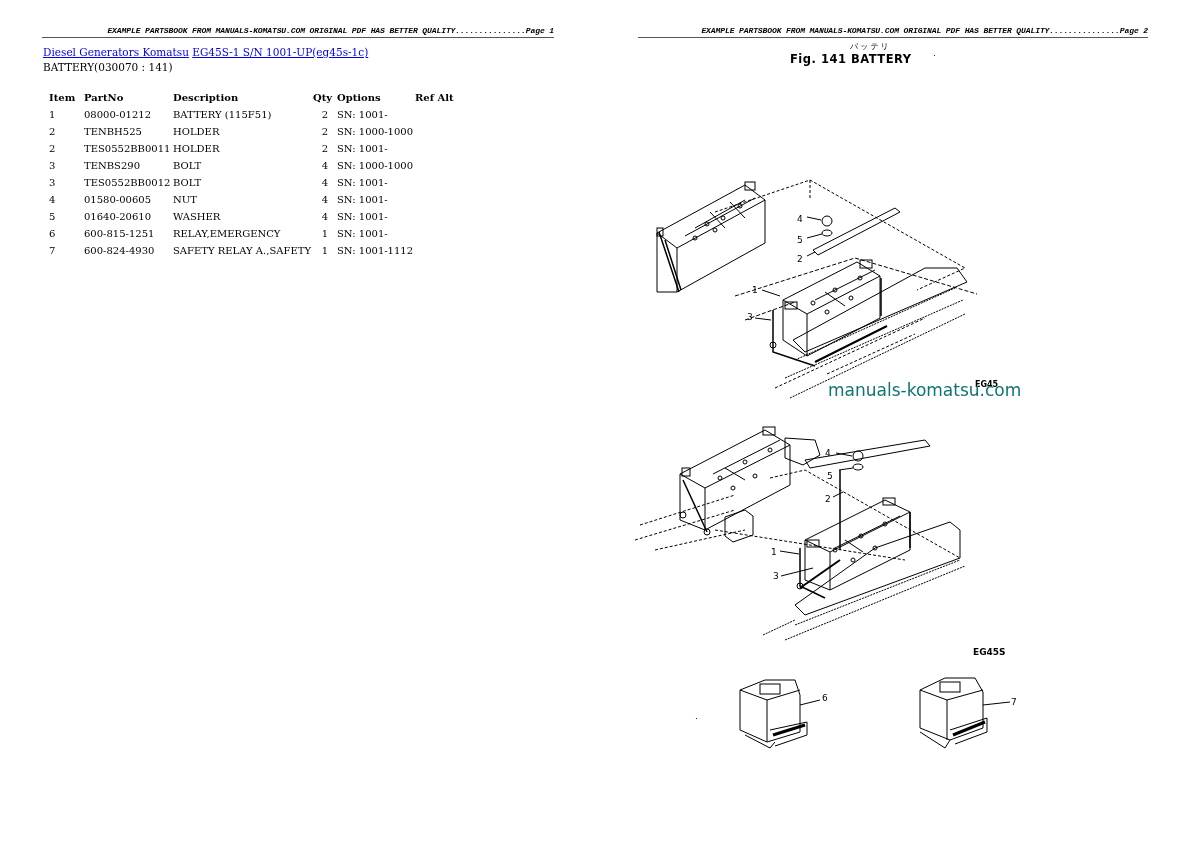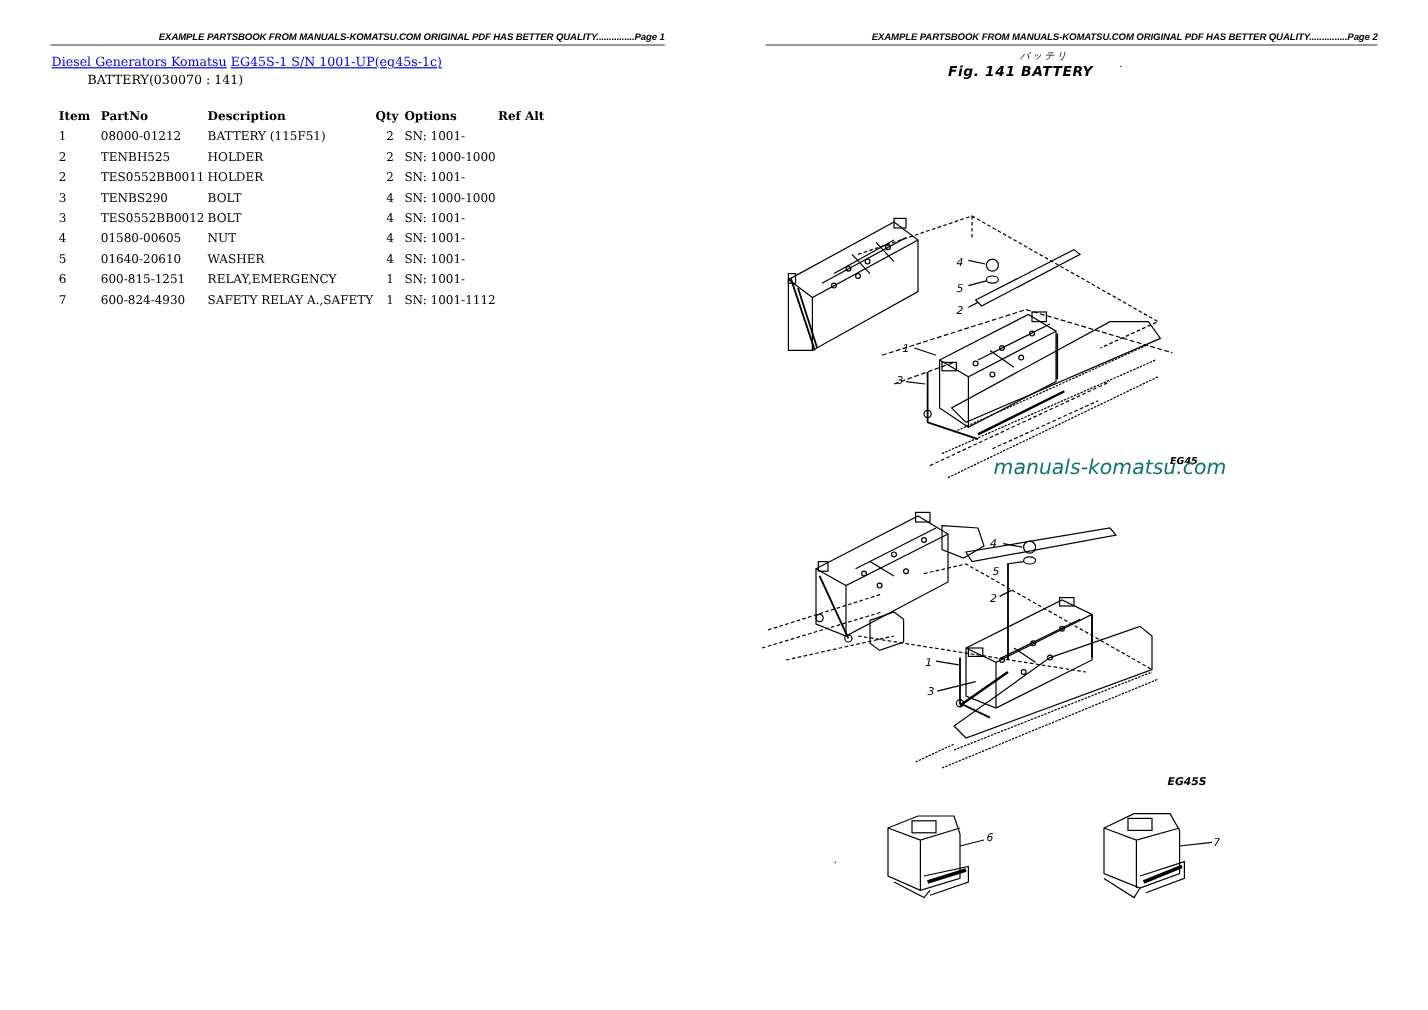--- a/index.html
+++ b/index.html
@@ -3,37 +3,37 @@
 <meta charset="utf-8">
 <style>
   html, body { margin:0; padding:0; background:#ffffff; }
   body { width:1190px; height:842px; position:relative; overflow:hidden;
          font-family:"DejaVu Serif","Liberation Serif",serif; color:#000; }
   .page { position:absolute; top:0; height:842px; }
   .page-left { left:0; width:595px; }
   .page-right { left:595px; width:595px; }
   .page-header { position:absolute; top:26px; font-size:8px; font-weight:bold; font-style:italic;
                  text-align:right; border-bottom:1px solid #555; padding-bottom:2px; white-space:nowrap;
-                 font-family:Liberation Sans, sans-serif; letter-spacing:-0.1px; }
+                 font-family:Liberation Mono, monospace; letter-spacing:-0.1px; }
   .page-left .page-header { left:42px; width:512px; }
   .page-right .page-header { left:43px; width:510px; }
   .title-line { position:absolute; left:43px; top:46px; font-size:10.5px; white-space:nowrap; }
   .title-line a { color:#0000ee; text-decoration:underline; }
-  .subtitle { position:absolute; left:43px; top:61px; font-size:10.5px;margin-left:30px; }
+  .subtitle { position:absolute; left:43px; top:61px; font-size:10.5px; }
   table.parts { position:absolute; left:43px; top:89px; border-collapse:collapse; font-size:10px; }
   table.parts th { font-weight:bold; text-align:left; padding:1px 0 2px 0; height:14px; }
   table.parts td { padding:0; height:17px; white-space:nowrap; }
   .c-item { width:35px; padding-left:6px !important; }
   .c-part { width:89px; }
   .c-desc { width:140px; }
   .c-qty { width:24px; text-align:center; }
   .c-opt { width:78px; }
   .c-ref { width:50px; }
   th.c-item { text-align:left !important; padding-left:6px !important; }
-  .fig { position:absolute; left:0; top:0; width:595px; height:602px;font-style:italic; }
+  .fig { position:absolute; left:0; top:0; width:595px; height:602px; }
   .fig-title { position:absolute; left:195px; top:52px; font-family:"DejaVu Sans",sans-serif;
                font-size:11.5px; font-weight:bold; letter-spacing:0.5px; white-space:nowrap;text-align:center; }
   .fig-jp { position:absolute; left:255px; top:41px; font-family:"DejaVu Sans",sans-serif; font-size:8px; letter-spacing:2px; }
   .watermark { position:absolute; left:233px; top:380px; font-family:"DejaVu Sans",sans-serif; font-size:17px; color:#0f766e; white-space:nowrap; }
   .label-eg45 { position:absolute; left:380px; top:380px; font-family:"DejaVu Sans",sans-serif; font-size:8px; font-weight:bold; }
   .label-eg45s { position:absolute; left:378px; top:620px; font-family:"DejaVu Sans",sans-serif; font-size:9px; font-weight:bold;margin-top:27px; }
   svg text { font-family:"DejaVu Sans",sans-serif; }
 </style>
 </head>
 <body>

